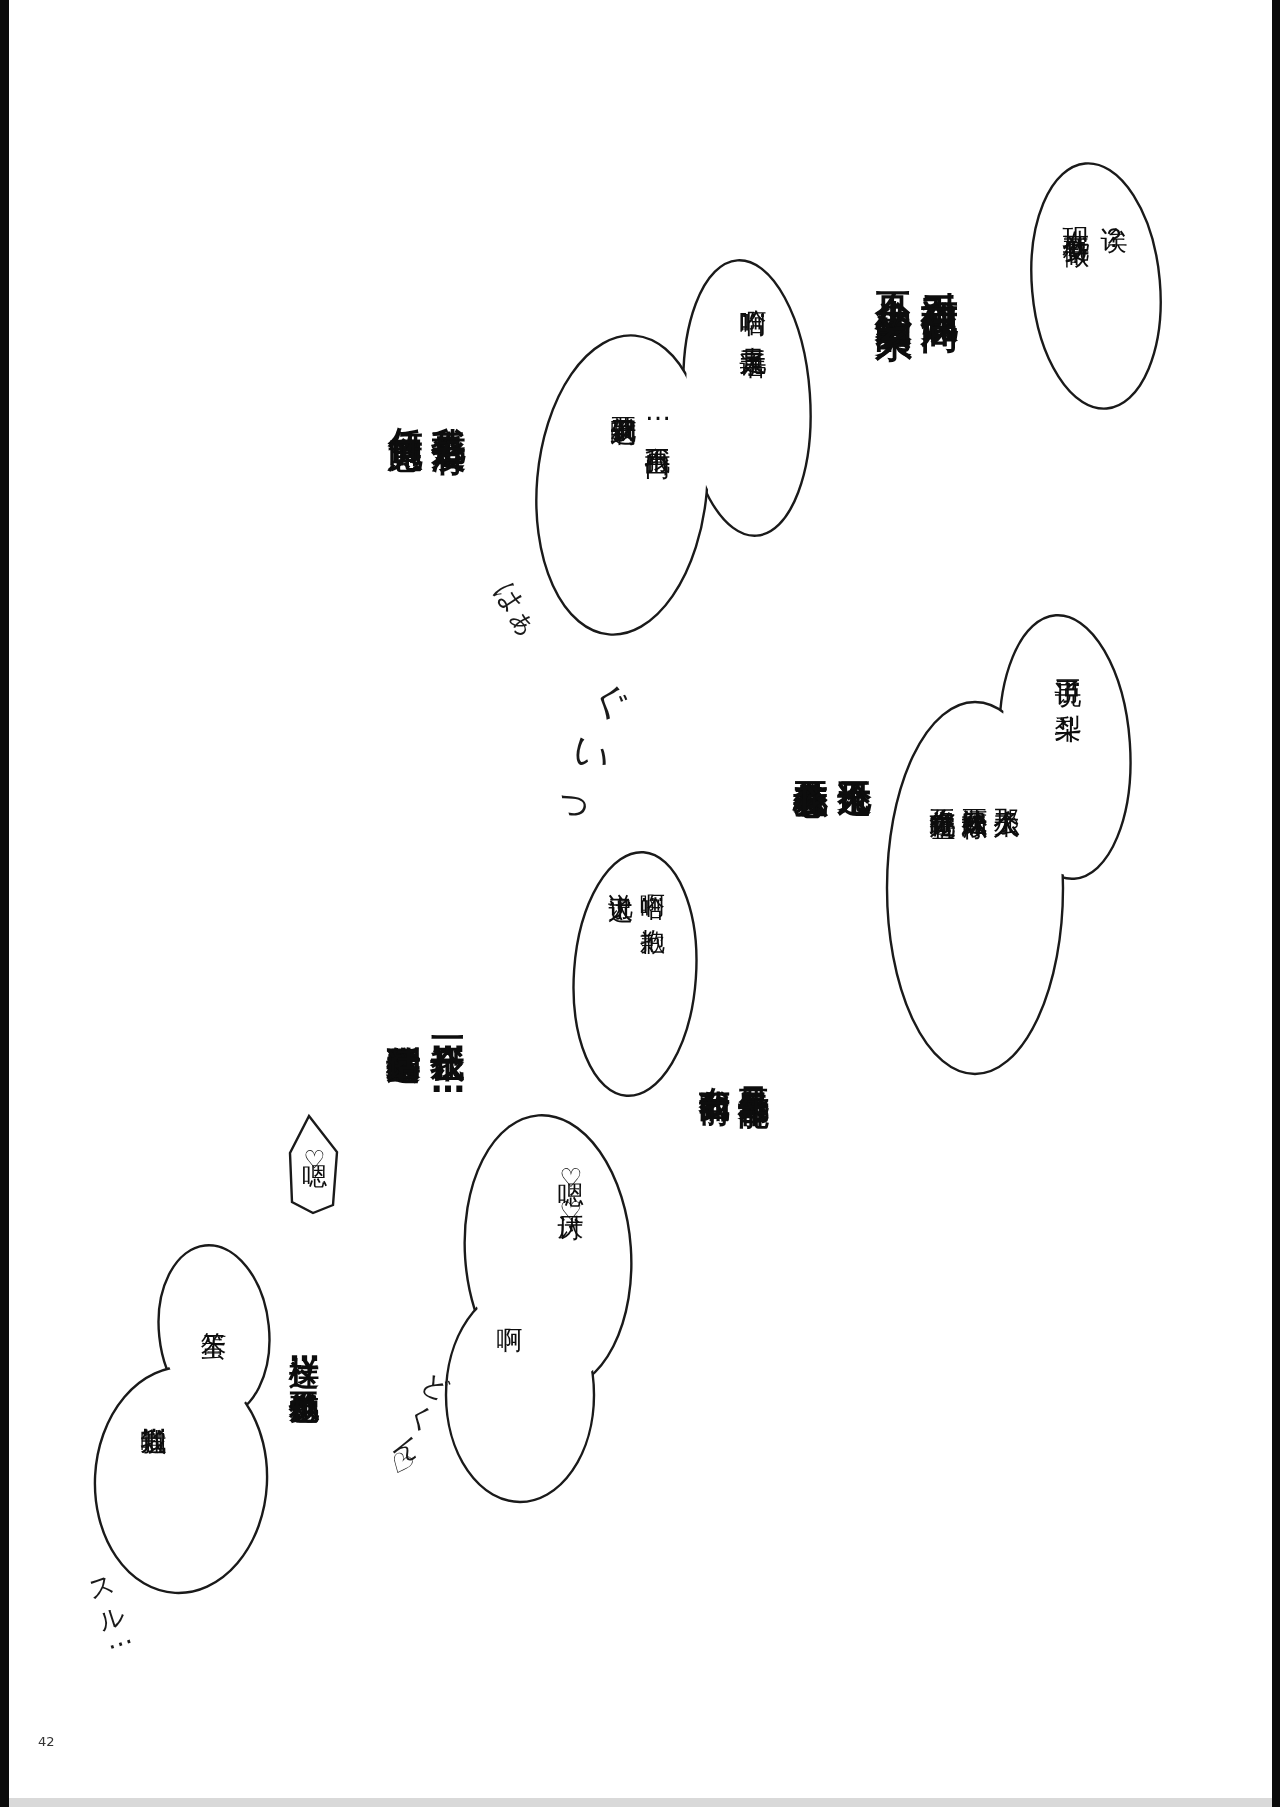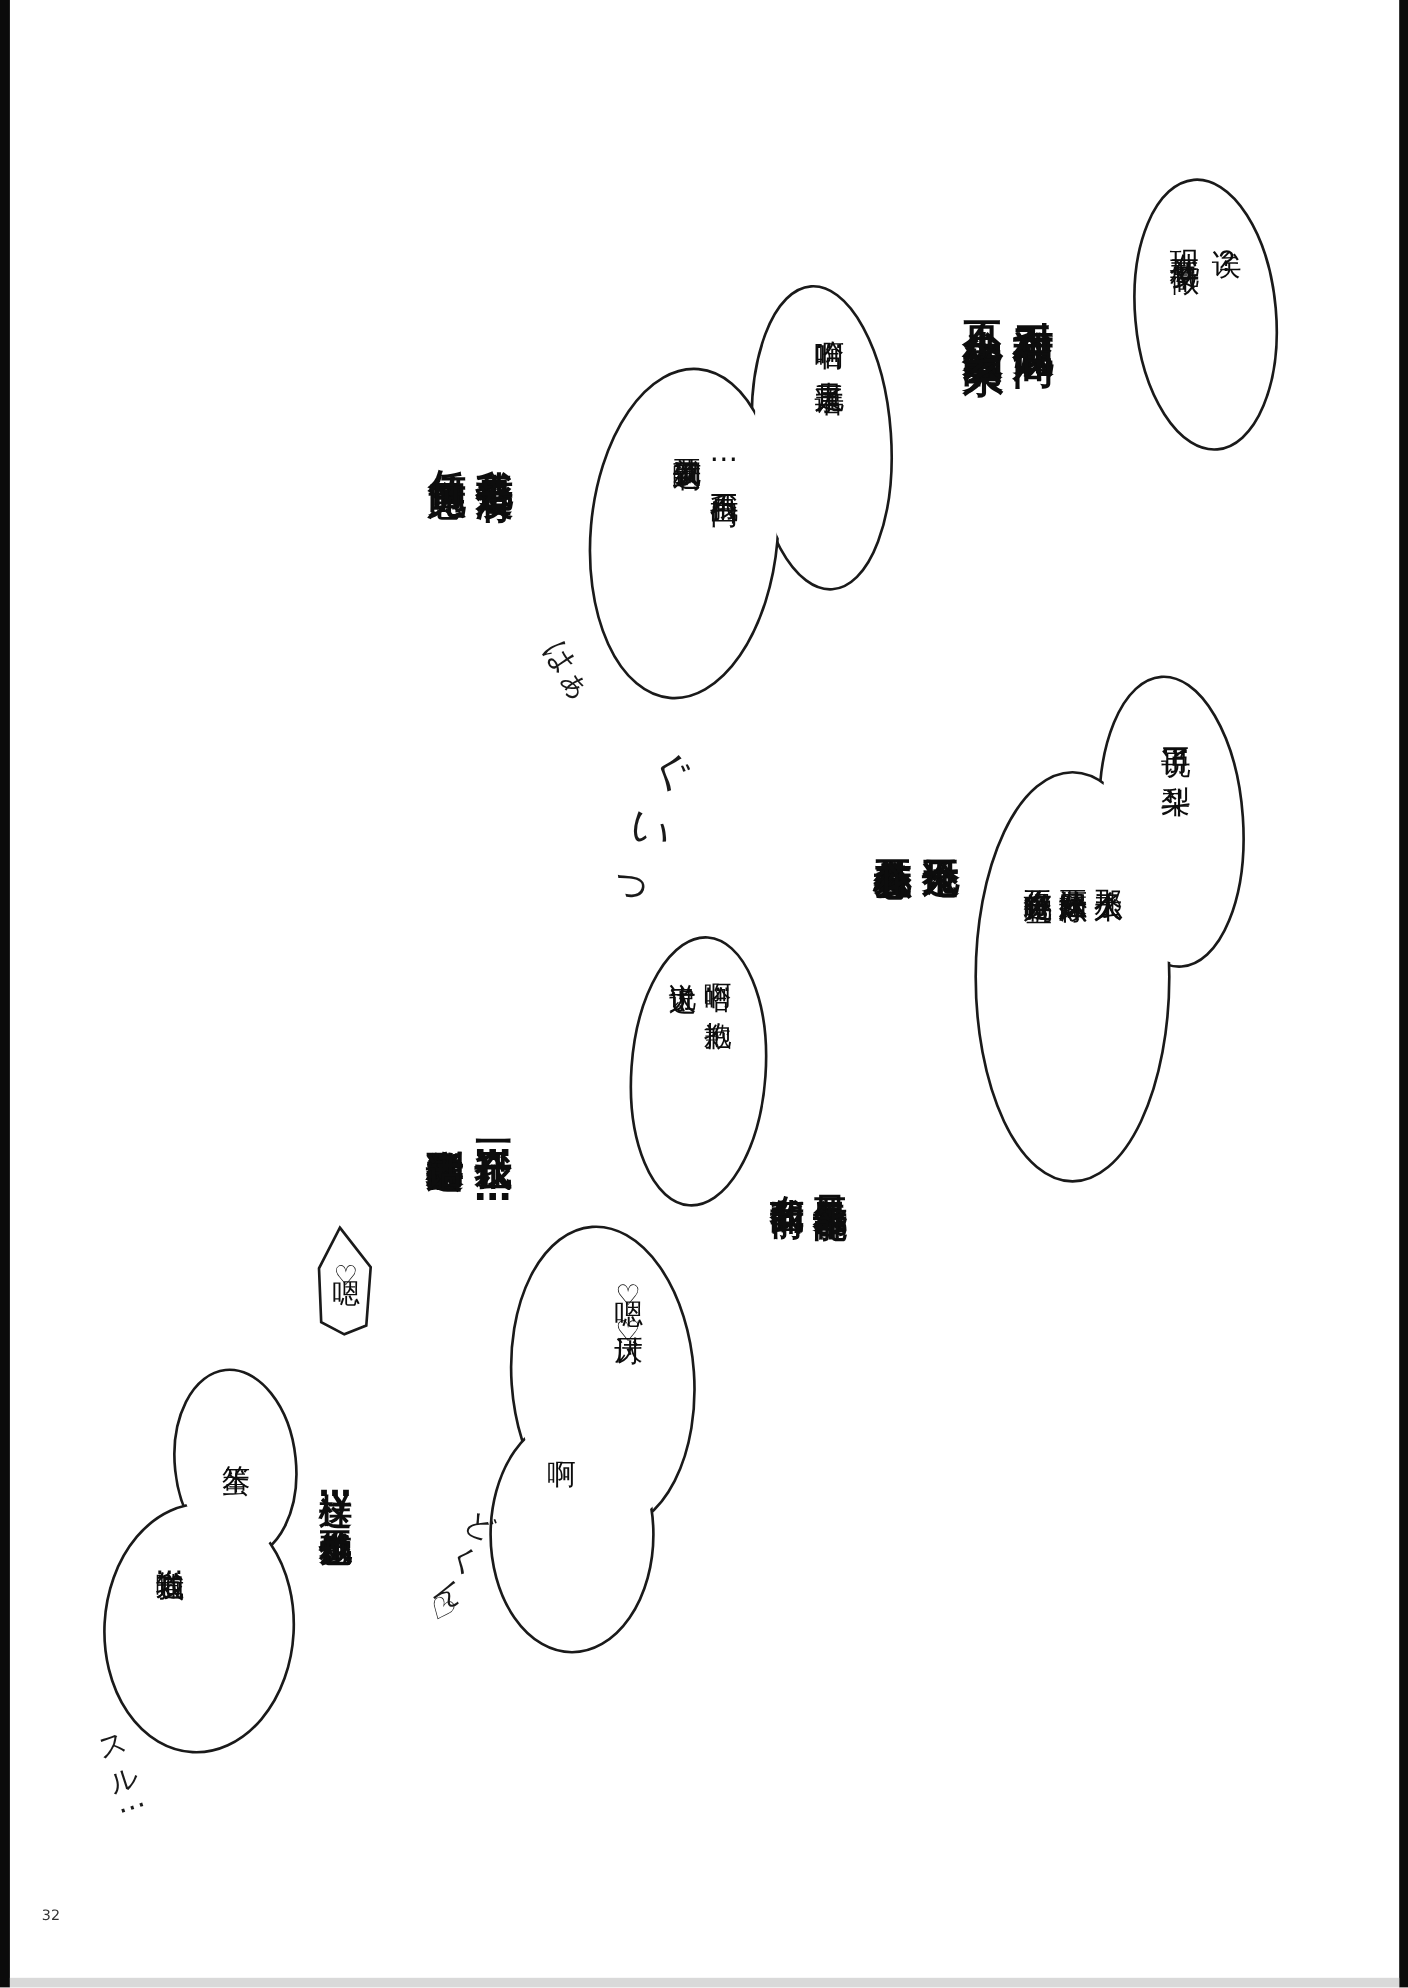--- a/index.html
+++ b/index.html
@@ -108,14 +108,14 @@
 在我的面前</div>
   <div id="n5t" class="vtext narr">只让我一个……
 看到这副丢人样的话</div>
   <div id="n6t" class="vtext narr">这样…感觉也不赖</div>
 
   <div id="s1t" class="sfx">はぁ</div>
   <div id="s2t" class="sfx sfx-v">ぐいっ</div>
   <div id="s3t" class="sfx sfx-v">どくん♡</div>
   <div id="s4t" class="sfx sfx-v">スル…</div>
 
-  <div id="page-num">32</div>
+  <div id="page-num">42</div>
 </div>
 
 </body></html>

